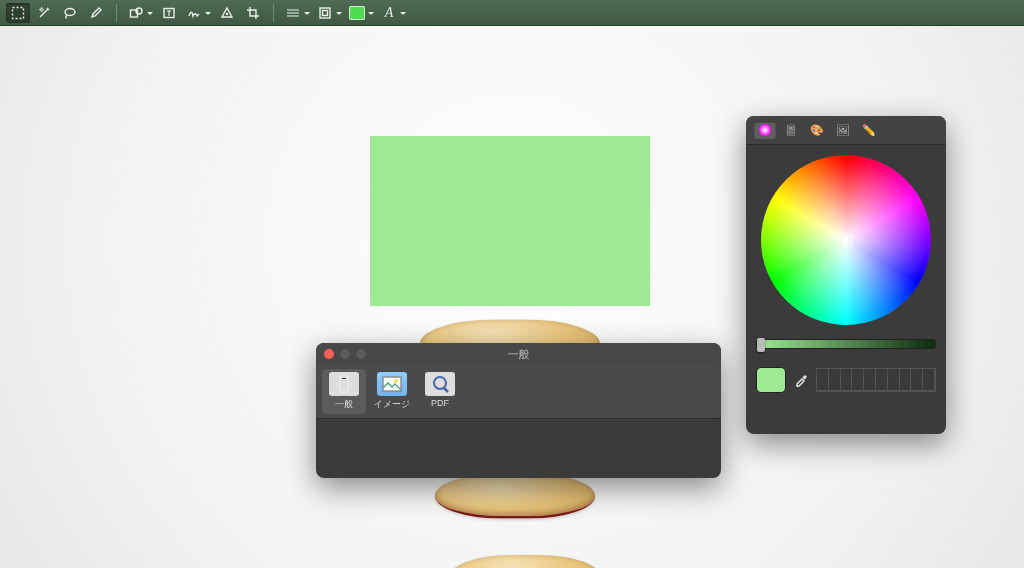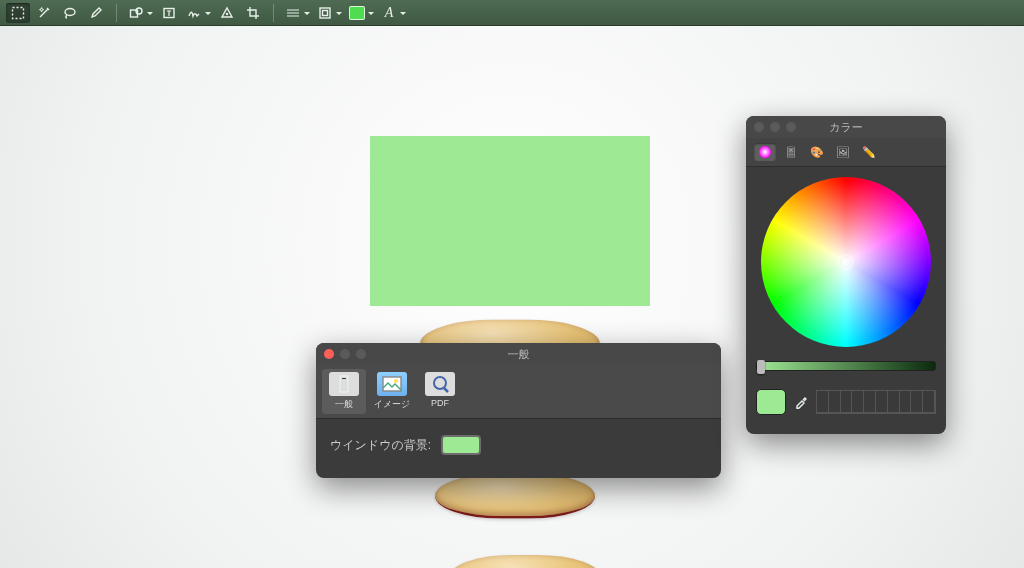--- a/index.html
+++ b/index.html
@@ -319,35 +319,23 @@
     <div class="pref-tab">
       <div class="tab-icon">
         <svg width="20" height="20" viewBox="0 0 20 20">
             <circle cx="10" cy="9" r="6" stroke="#46a" stroke-width="2"></circle>
             <path d="M14 14l4 4" stroke="#46a" stroke-width="2.5"></path>
           </svg>
       </div>
       <span>PDF</span>
     </div>
   </div>
-  <div class="pref-body">
-    <label>ウインドウの背景:</label>
-    <div class="pref-color-well"></div>
-  </div>
 </div>
 
 <div id="panel-colors" class="panel">
-  <div class="titlebar">
-    <div class="traffic">
-      <div class="tl"></div>
-      <div class="tl"></div>
-      <div class="tl"></div>
-    </div>
-    <div class="title-text">カラー</div>
-  </div>
   <div class="color-modes">
     <div class="mode-btn active">
       <svg width="14" height="14" viewBox="0 0 14 14" style="stroke:none">
           <circle cx="7" cy="7" r="6" fill="url(#g)"></circle>
           <defs>
             <radialGradient id="g">
               <stop offset="0" stop-color="#fff"></stop>
               <stop offset="1" stop-color="#f0f"></stop>
             </radialGradient>
           </defs>

